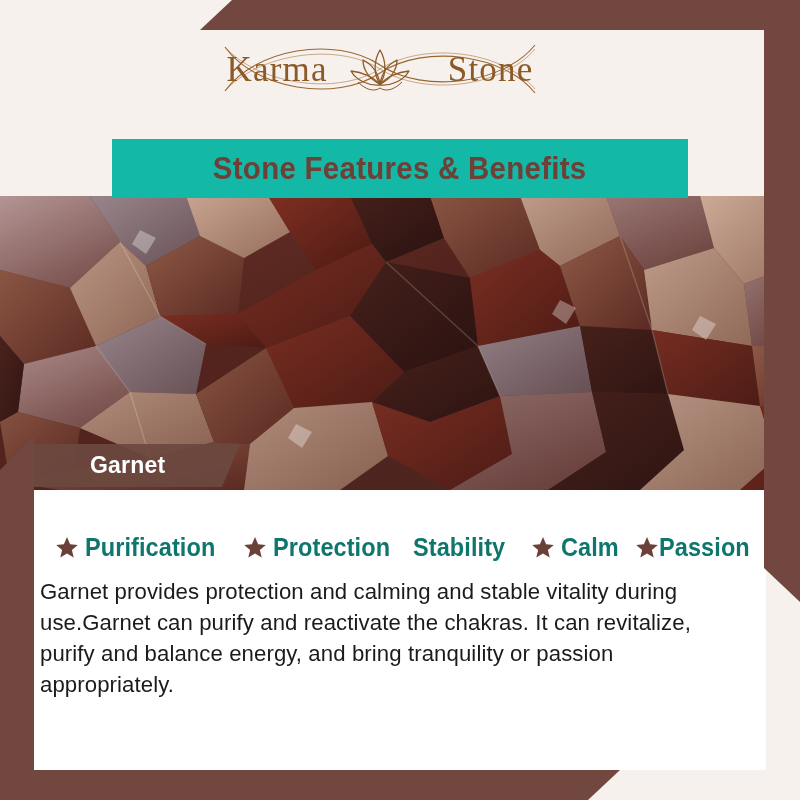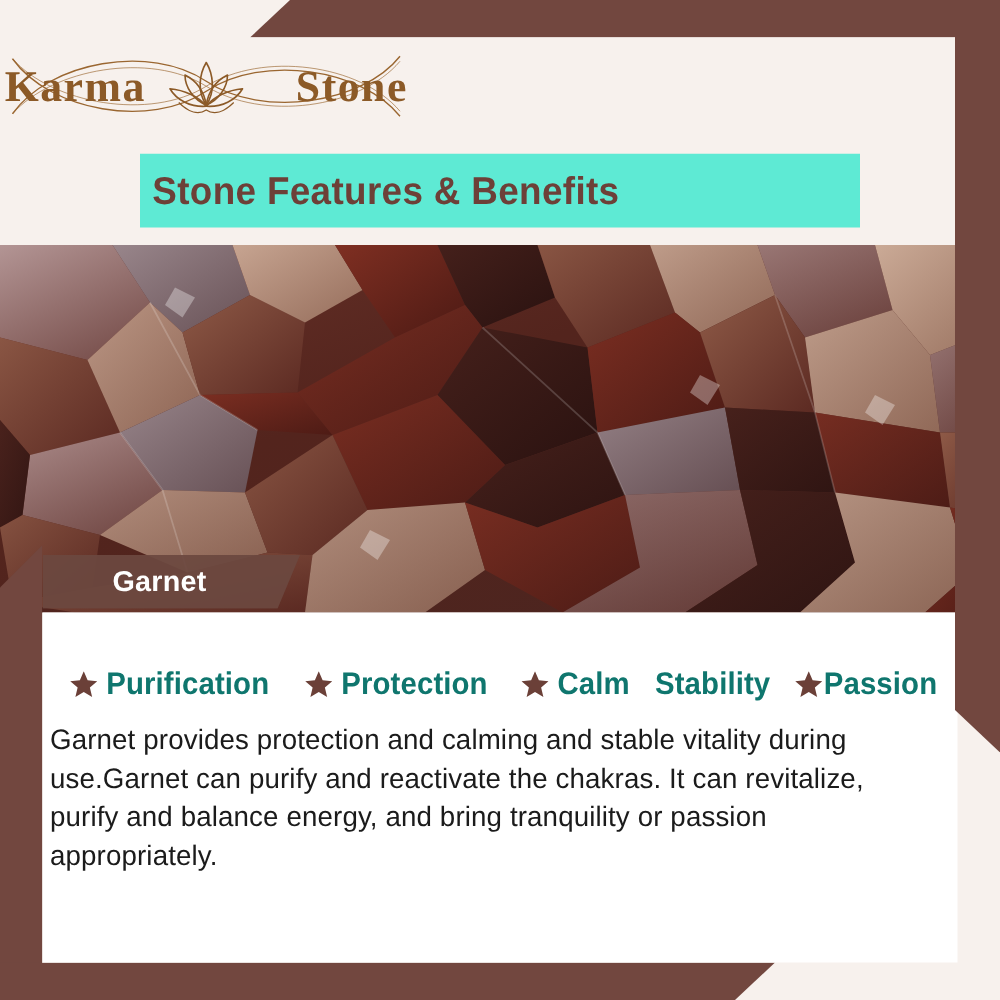--- a/index.html
+++ b/index.html
@@ -33,23 +33,22 @@
   .frame-bottom {
     position:absolute; bottom:0; left:0; width:620px; height:30px;
     background:#72473f;
     clip-path: polygon(0 0, 100% 0, calc(100% - 32px) 100%, 0 100%);
     z-index:6;
   }
 
   
   .logo-wrap {
     position:absolute; top:22px; left:0; width:760px; height:94px;
-    display:flex; align-items:center; justify-content:flex-start;
+    display:flex; align-items:center; justify-content:center;
     z-index:3;
-    font-weight:bold;
   }
   .logo-inner { position:relative; width:330px; height:80px; }
   .logo-ribbon { position:absolute; inset:0; }
   .logo-text {
     position:absolute; top:0; left:0; width:100%; height:100%;
     display:flex; align-items:center; justify-content:center;
     gap:0;
   }
   .logo-word {
     font-family:"Liberation Serif", serif;
@@ -61,23 +60,23 @@
   .logo-word.left  { margin-right:60px; }
   .logo-word.right { margin-left:60px; }
   .logo-lotus {
     position:absolute; left:50%; top:50%;
     transform:translate(-50%,-50%);
     width:64px; height:50px;
   }
 
   
   .title-band {
-    position:absolute; top:123px; left:112px; width:576px; height:59px;
-    background:#5eead4;
-    display:flex; align-items:center; justify-content:flex-start;
+    position:absolute; top:139px; left:112px; width:576px; height:59px;
+    background:#14b8a6;
+    display:flex; align-items:center; justify-content:center;
     z-index:4;
   }
   .title-band .title {
     font-family:"Liberation Sans Narrow","Liberation Sans", sans-serif;
     font-size:31px; font-weight:bold;
     color:#6d4038;
     letter-spacing:0.3px;
     transform:scaleX(0.95);
   }
 
@@ -292,33 +291,33 @@
 
   <div class="feature gap-md">
     <span class="star">
       <svg viewBox="0 0 22 21">
           <polygon points="11,0 14.1,7.2 21.8,7.9 15.9,13 17.7,20.6 11,16.5 4.3,20.6 6.1,13 0.2,7.9 7.9,7.2" fill="#6b4038"></polygon>
         </svg>
     </span>
     <span class="flabel">Protection</span>
   </div>
 
+  <div class="feature nostar">
+    <span class="flabel">Stability</span>
+  </div>
+
   <div class="feature gap-md">
     <span class="star">
       <svg viewBox="0 0 22 21">
           <polygon points="11,0 14.1,7.2 21.8,7.9 15.9,13 17.7,20.6 11,16.5 4.3,20.6 6.1,13 0.2,7.9 7.9,7.2" fill="#6b4038"></polygon>
         </svg>
     </span>
     <span class="flabel">Calm</span>
   </div>
 
-  <div class="feature nostar">
-    <span class="flabel">Stability</span>
-  </div>
-
   <div class="feature gap-sm tight">
     <span class="star">
       <svg viewBox="0 0 22 21">
           <polygon points="11,0 14.1,7.2 21.8,7.9 15.9,13 17.7,20.6 11,16.5 4.3,20.6 6.1,13 0.2,7.9 7.9,7.2" fill="#6b4038"></polygon>
         </svg>
     </span>
     <span class="flabel">Passion</span>
   </div>
 
 </div>

